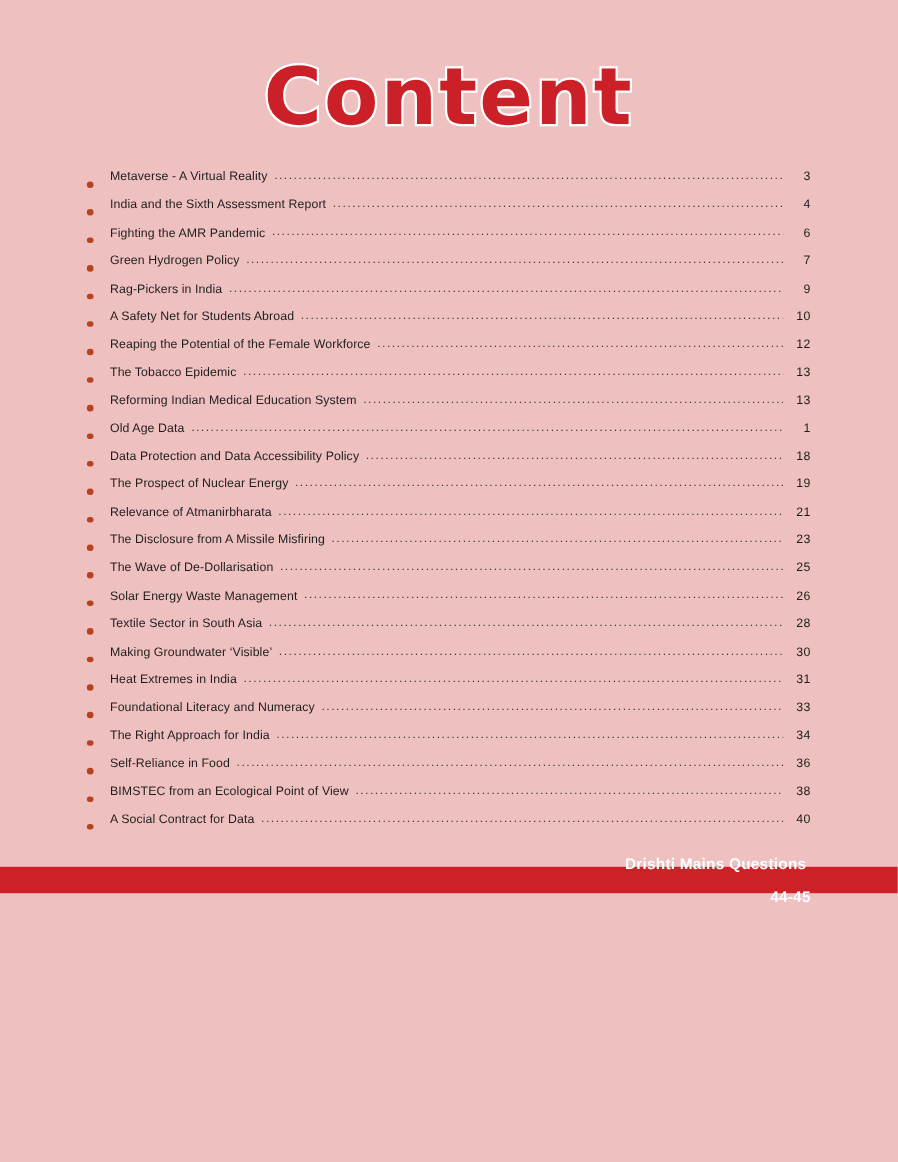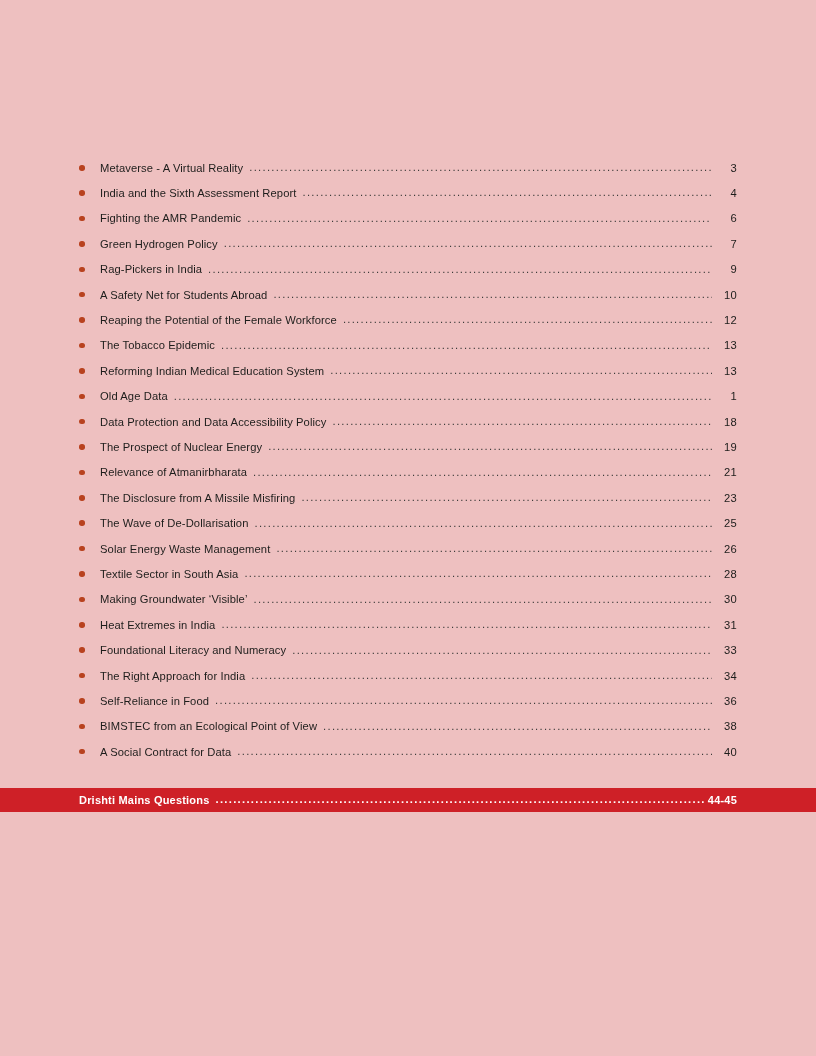--- a/index.html
+++ b/index.html
@@ -45,21 +45,21 @@
 
   
   .toc {
     position: absolute;
     top: 155px;
     left: 79px;
     width: 658px;
   }
   .toc-row {
     display: flex;
-    align-items: center;
+    align-items: flex-start;
     height: 25.4px;
     font-size: 11.2px;
     color: #1d1d1b;
     white-space: nowrap;
   }
   .bullet {
     flex: 0 0 auto;
     width: 21px;
     position: relative;
     align-self: center;
@@ -112,27 +112,28 @@
     left: 0;
     top: 788px;
     width: 816px;
     height: 24px;
     background: #ce2027;
     display: flex;
     align-items: center;
   }
   .banner-inner {
     display: flex;
-    align-items: center;
+    align-items: flex-end;
     width: 658px;
     margin-left: 79px;
-    font-size: 11px;
+    font-size: 14px;
     font-weight: bold;
     color: #ffffff;
     white-space: nowrap;
+    flex-direction: column;
   }
   .banner-label {
     flex: 0 0 auto;
     padding-right: 4px;
     letter-spacing: 0.2px;
   }
   .banner-leader {
     flex: 1 1 auto;
     overflow: hidden;
     height: 1em;
@@ -154,20 +155,23 @@
     flex: 0 0 auto;
     text-align: right;
     letter-spacing: 0.2px;
   }
 </style>
 </head>
 <body>
 
 <div class="page">
 
+  <div class="title-wrap">
+    <span class="title">Content</span>
+  </div>
 
   <div class="toc" id="toc-list">
       <div class="toc-row">
         <span class="bullet"></span>
         <span class="toc-title">Metaverse - A Virtual Reality</span>
         <span class="leader"></span>
         <span class="toc-page">3</span>
       </div>
       <div class="toc-row">
         <span class="bullet"></span>

